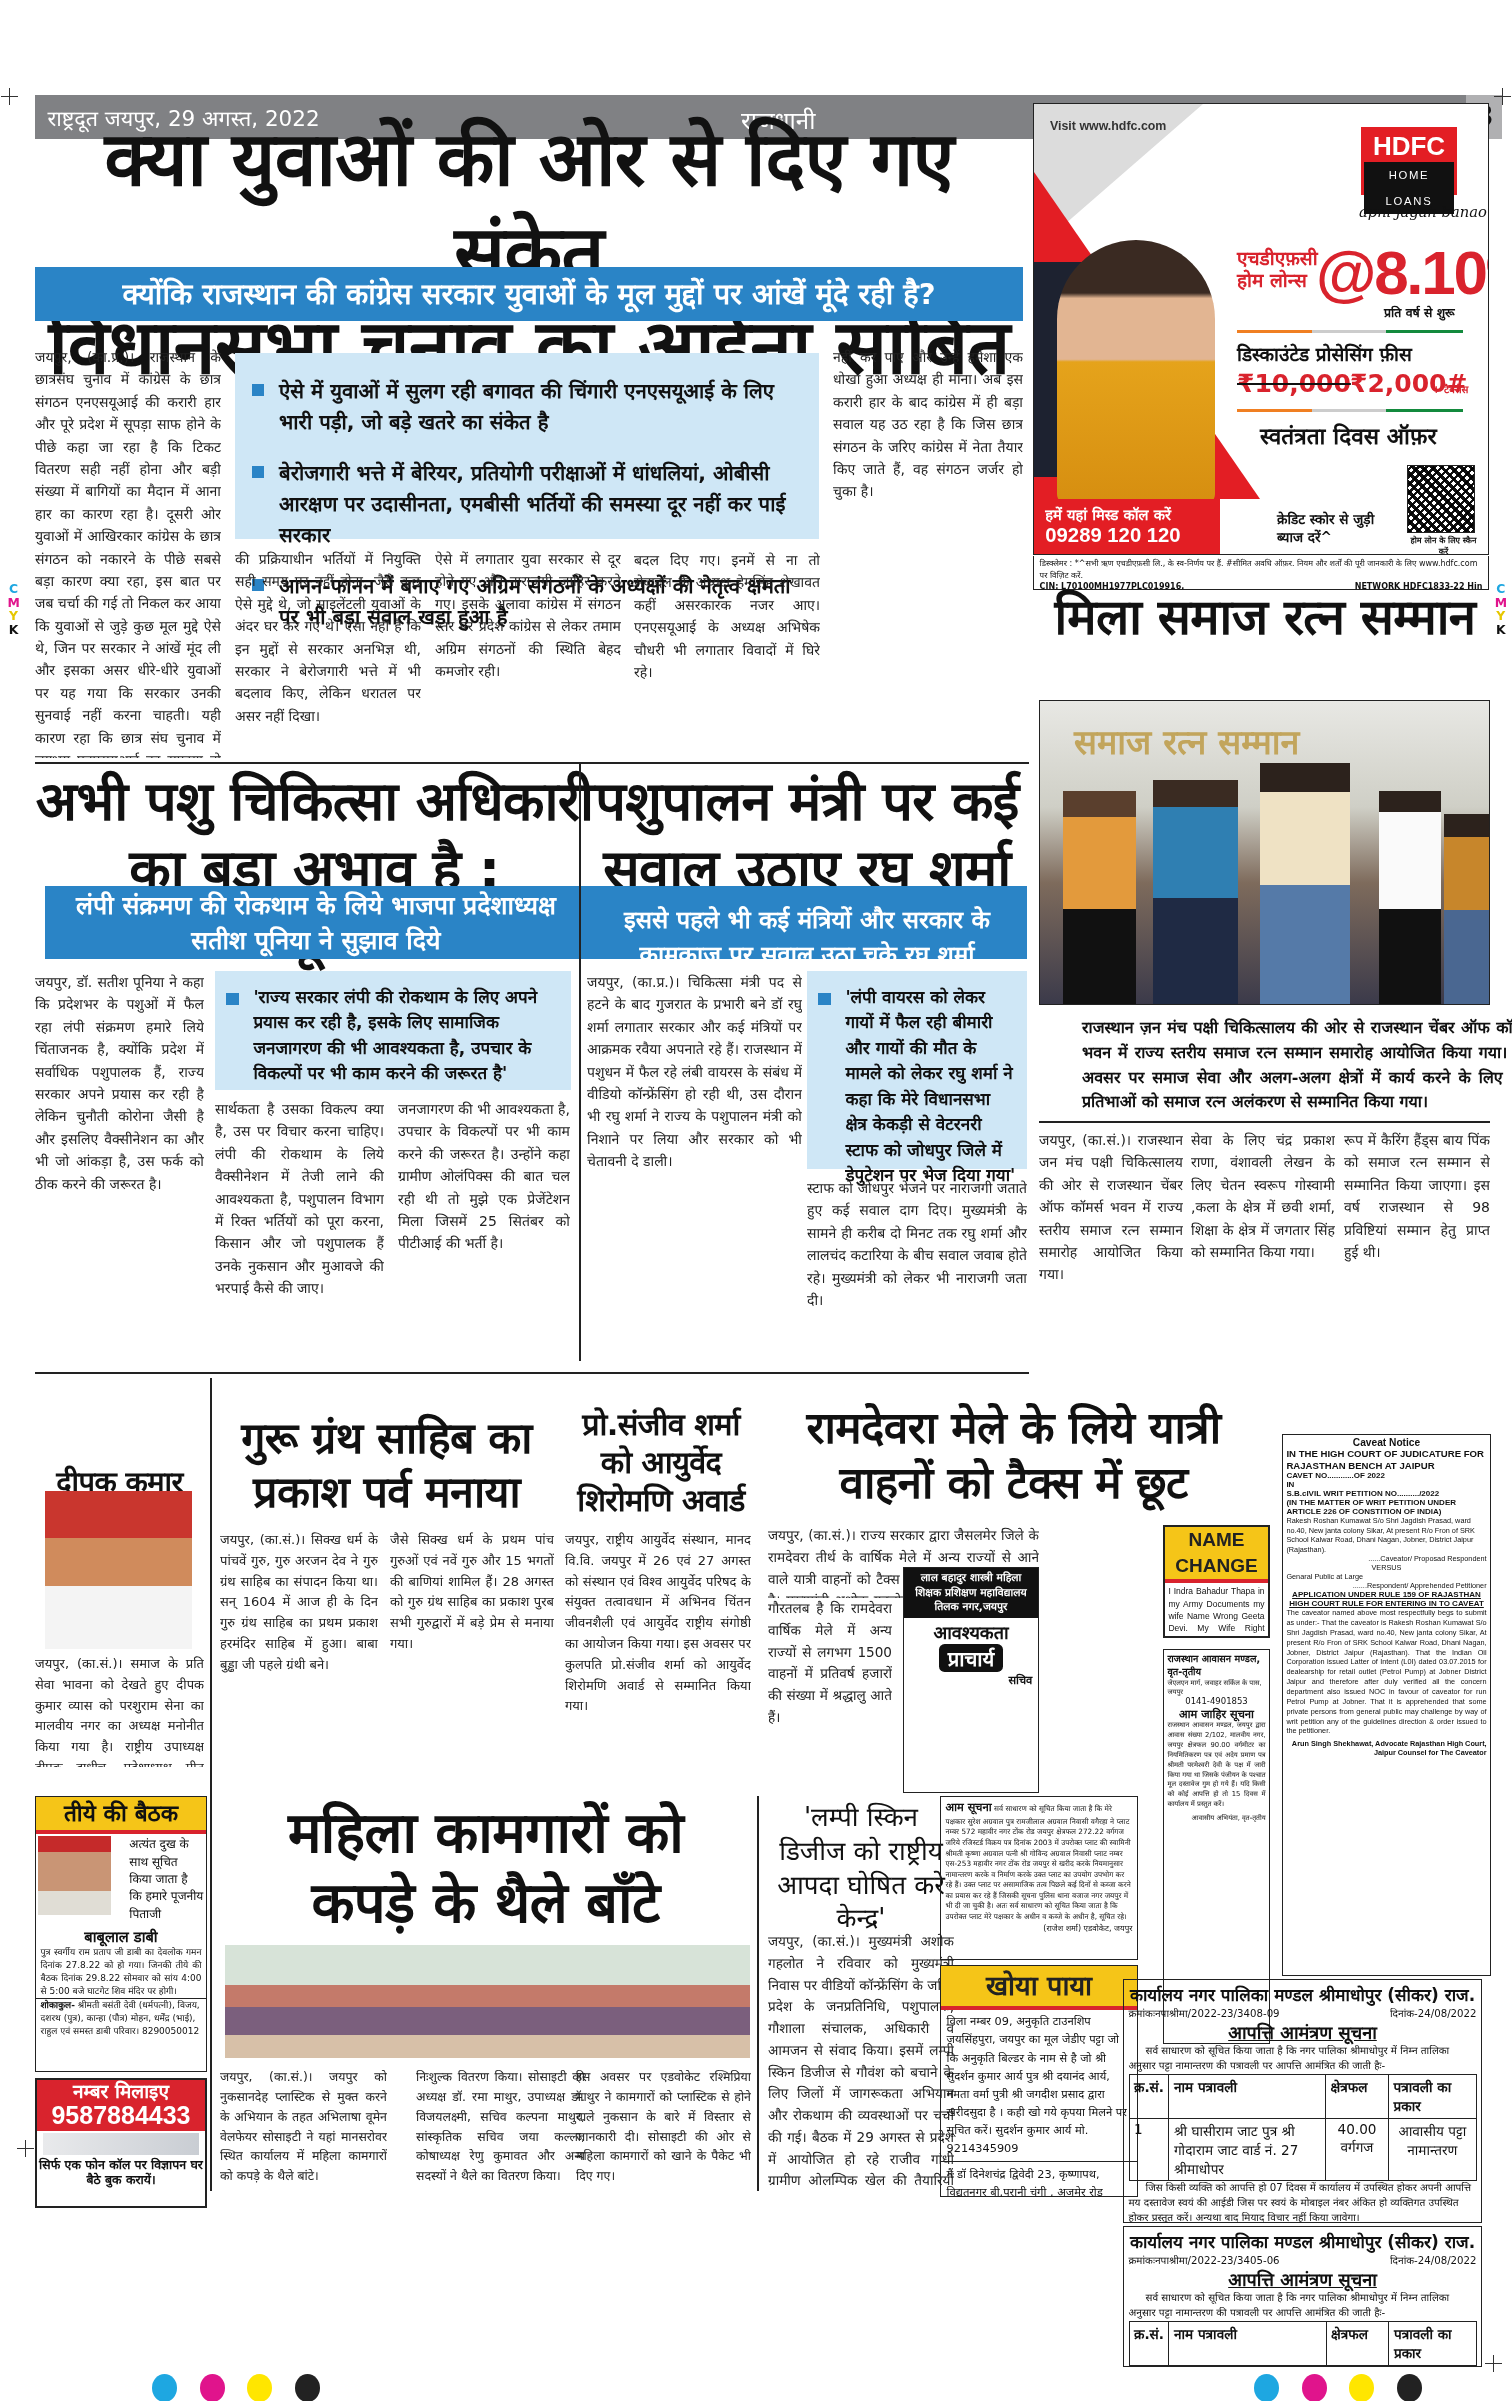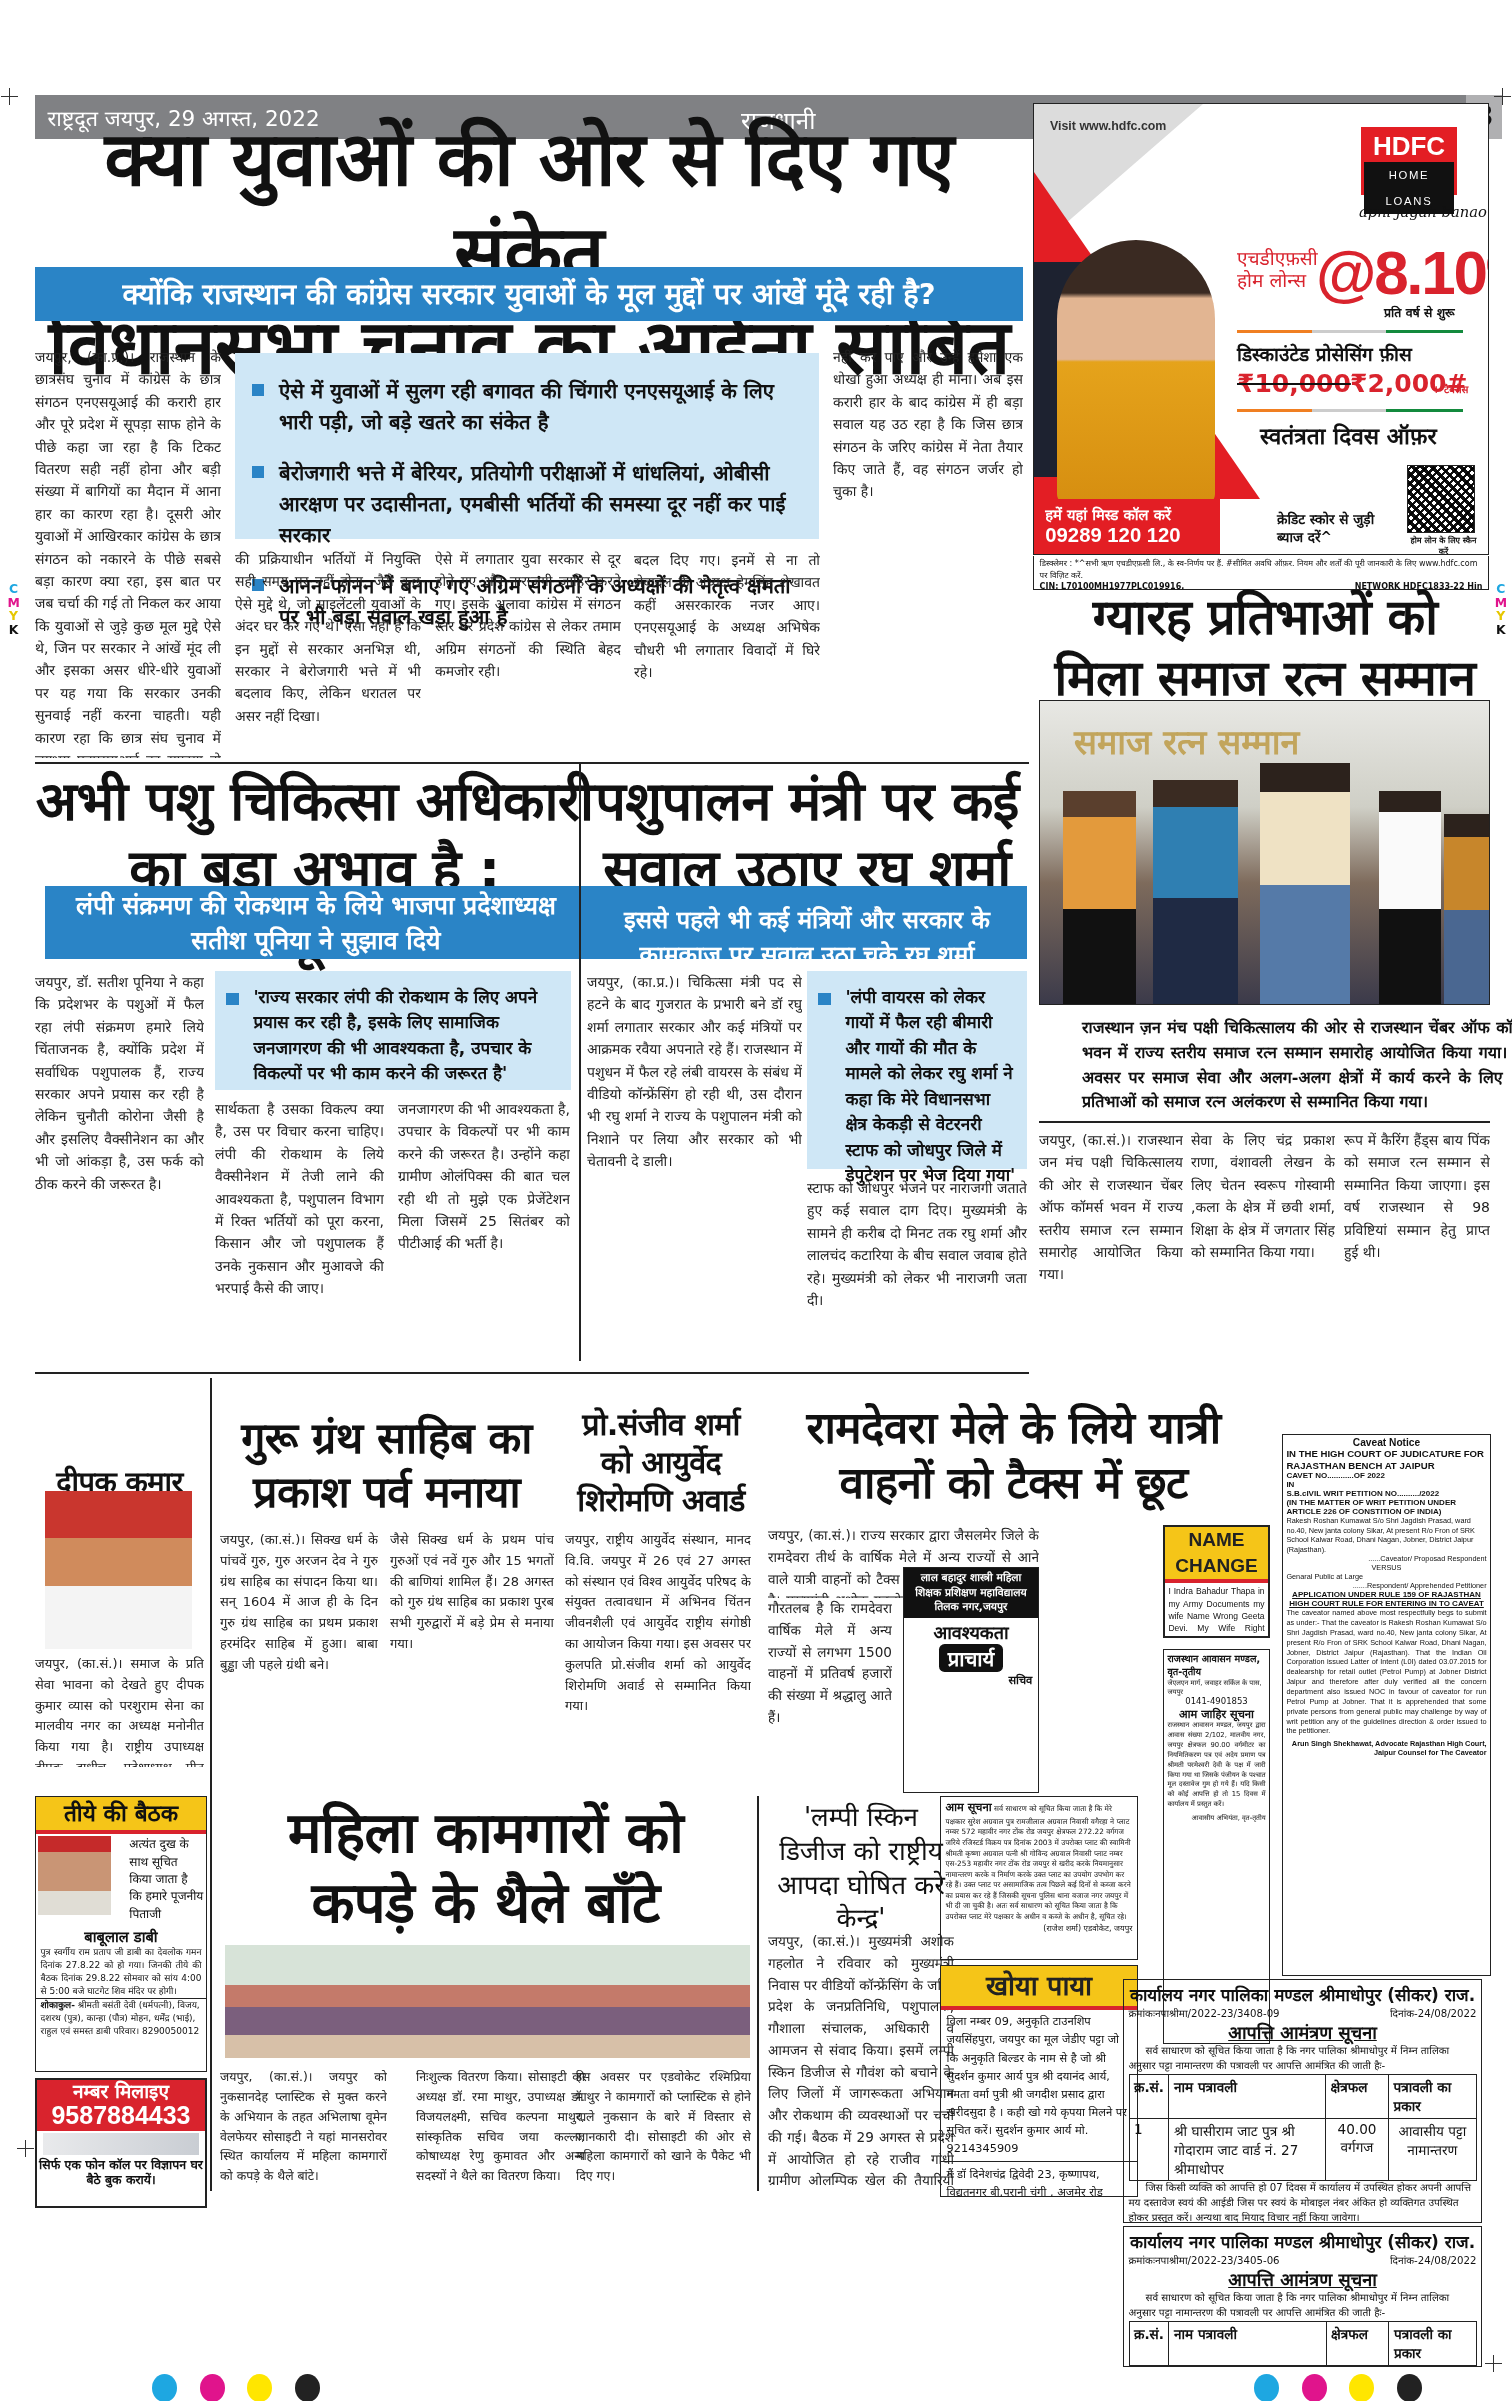--- a/index.html
+++ b/index.html
@@ -79,21 +79,21 @@
   <div class="abs" style="left:0;top:0;width:169px;height:147px;background:#dcdcdc;clip-path:polygon(0 0,100% 0,0 100%)"></div>
   <div class="abs" style="left:0;top:68px;width:226px;height:327px;background:#e31e24;clip-path:polygon(0 0,100% 100%,100% 100%,0 100%)"></div>
   <div class="abs" style="left:0;top:158px;width:141px;height:215px;background:#1d2230"></div>
   <div class="abs" style="left:22.6px;top:136px;width:158px;height:265px;border-radius:79px 79px 11.3px 11.3px;background:linear-gradient(180deg,#3a2a22 0%,#3a2a22 20%,#e2b592 22%,#e2b592 45%,#e5a31b 46%,#d68e10 100%)"></div>
   <div class="abs cond" style="left:16px;top:14.7px;font-size:12.4px;font-weight:bold;color:#333">Visit www.hdfc.com</div>
   <div class="abs" style="left:327px;top:22.6px;width:96px;height:68px;border:3.4px solid #e31e24;background:#e31e24">
     <div class="cond" style="color:#fff;font-size:26px;font-weight:bold;text-align:center;line-height:32px">HDFC</div>
     <div class="cond" style="background:#111;color:#fff;font-size:11.3px;letter-spacing:1.7px;text-align:center;line-height:26px">HOME LOANS</div>
   </div>
   <div class="abs serif" style="left:325px;top:99px;font-size:14.7px;font-style:italic;color:#111">apni jagah banao</div>
-  <div class="abs redtxt" style="left:203px;top:144px;width:79px;font-size:19px;font-weight:normal;line-height:1.15">एचडीएफ़सी होम लोन्स</div>
+  <div class="abs redtxt" style="left:203px;top:144px;width:79px;font-size:19px;font-weight:bold;line-height:1.15">एचडीएफ़सी होम लोन्स</div>
   <div class="abs redtxt cond" style="left:282px;top:133px;font-size:62px;font-weight:bold;letter-spacing:-2.3px">@8.10%*</div>
   <div class="abs" style="left:350px;top:200px;font-size:12.4px;font-weight:bold">प्रति वर्ष से शुरू</div>
   <div class="abs" style="left:203px;top:226px;width:226px;height:3.4px;background:linear-gradient(90deg,#f07f22 33%,#ccc 33%,#ccc 66%,#138a3d 66%)"></div>
   <div class="abs" style="left:203px;top:237px;font-size:19px;font-weight:bold">डिस्काउंटेड प्रोसेसिंग फ़ीस</div>
   <div class="abs redtxt" style="left:203px;top:265px;font-size:25px;font-weight:bold;text-decoration:line-through;text-decoration-color:#111">₹10,000</div>
   <div class="abs redtxt" style="left:316px;top:265px;font-size:25px;font-weight:bold">₹2,000#</div>
   <div class="abs redtxt" style="left:398px;top:278px;font-size:10.2px;font-weight:bold">+ टैक्सेस</div>
   <div class="abs" style="left:203px;top:305px;width:226px;height:3.4px;background:linear-gradient(90deg,#f07f22 33%,#ccc 33%,#ccc 66%,#138a3d 66%)"></div>
   <div class="abs" style="left:226px;top:316px;font-size:22.6px;font-weight:bold">स्वतंत्रता दिवस ऑफ़र</div>
   <div class="abs" style="left:0;top:395px;width:186px;height:56px;background:#e31e24;padding:4.5px 11.3px;color:#fff">
@@ -117,21 +117,20 @@
   <div style="color:#111">K</div>
 </div>
 <div class="abs cmyk" style="left:1494px;top:582px;width:13.6px">
   <div style="color:#1ea7e1">C</div>
   <div style="color:#e0148c">M</div>
   <div style="color:#e6c700">Y</div>
   <div style="color:#111">K</div>
 </div>
 
 <div class="abs big-head" style="left:1039px;top:587px;width:452px;font-size:49px;font-weight:bold">
-  <div>ग्यारह प्रतिभाओं को</div>
   <div>मिला समाज रत्न सम्मान</div>
 </div>
 <div class="abs photo2" style="left:1039px;top:700px;width:451px;height:305px;border:1.1px solid #222;overflow:hidden">
   <div style="position:absolute;left:34px;top:17px;font-size:34px;color:#c2a55c;font-weight:bold">समाज रत्न सम्मान</div>
   <div style="position:absolute;left:22.6px;top:90px;width:73px;height:215px;background:linear-gradient(180deg,#5a3f2d 0 12%,#e39a3c 12% 55%,#111 55%)"></div>
   <div style="position:absolute;left:113px;top:79px;width:85px;height:226px;background:linear-gradient(180deg,#3a2b22 0 12%,#2f7fb2 12% 52%,#1f2a44 52%)"></div>
   <div style="position:absolute;left:220px;top:62px;width:90px;height:243px;background:linear-gradient(180deg,#2c221c 0 12%,#efe2c4 12% 50%,#557aa8 50%)"></div>
   <div style="position:absolute;left:339px;top:90px;width:62px;height:215px;background:linear-gradient(180deg,#2c221c 0 10%,#fafafa 10% 55%,#111 55%)"></div>
   <div style="position:absolute;left:404px;top:113px;width:45px;height:192px;background:linear-gradient(180deg,#2c221c 0 12%,#c7862b 12% 50%,#4a6791 50%)"></div>
 </div>

